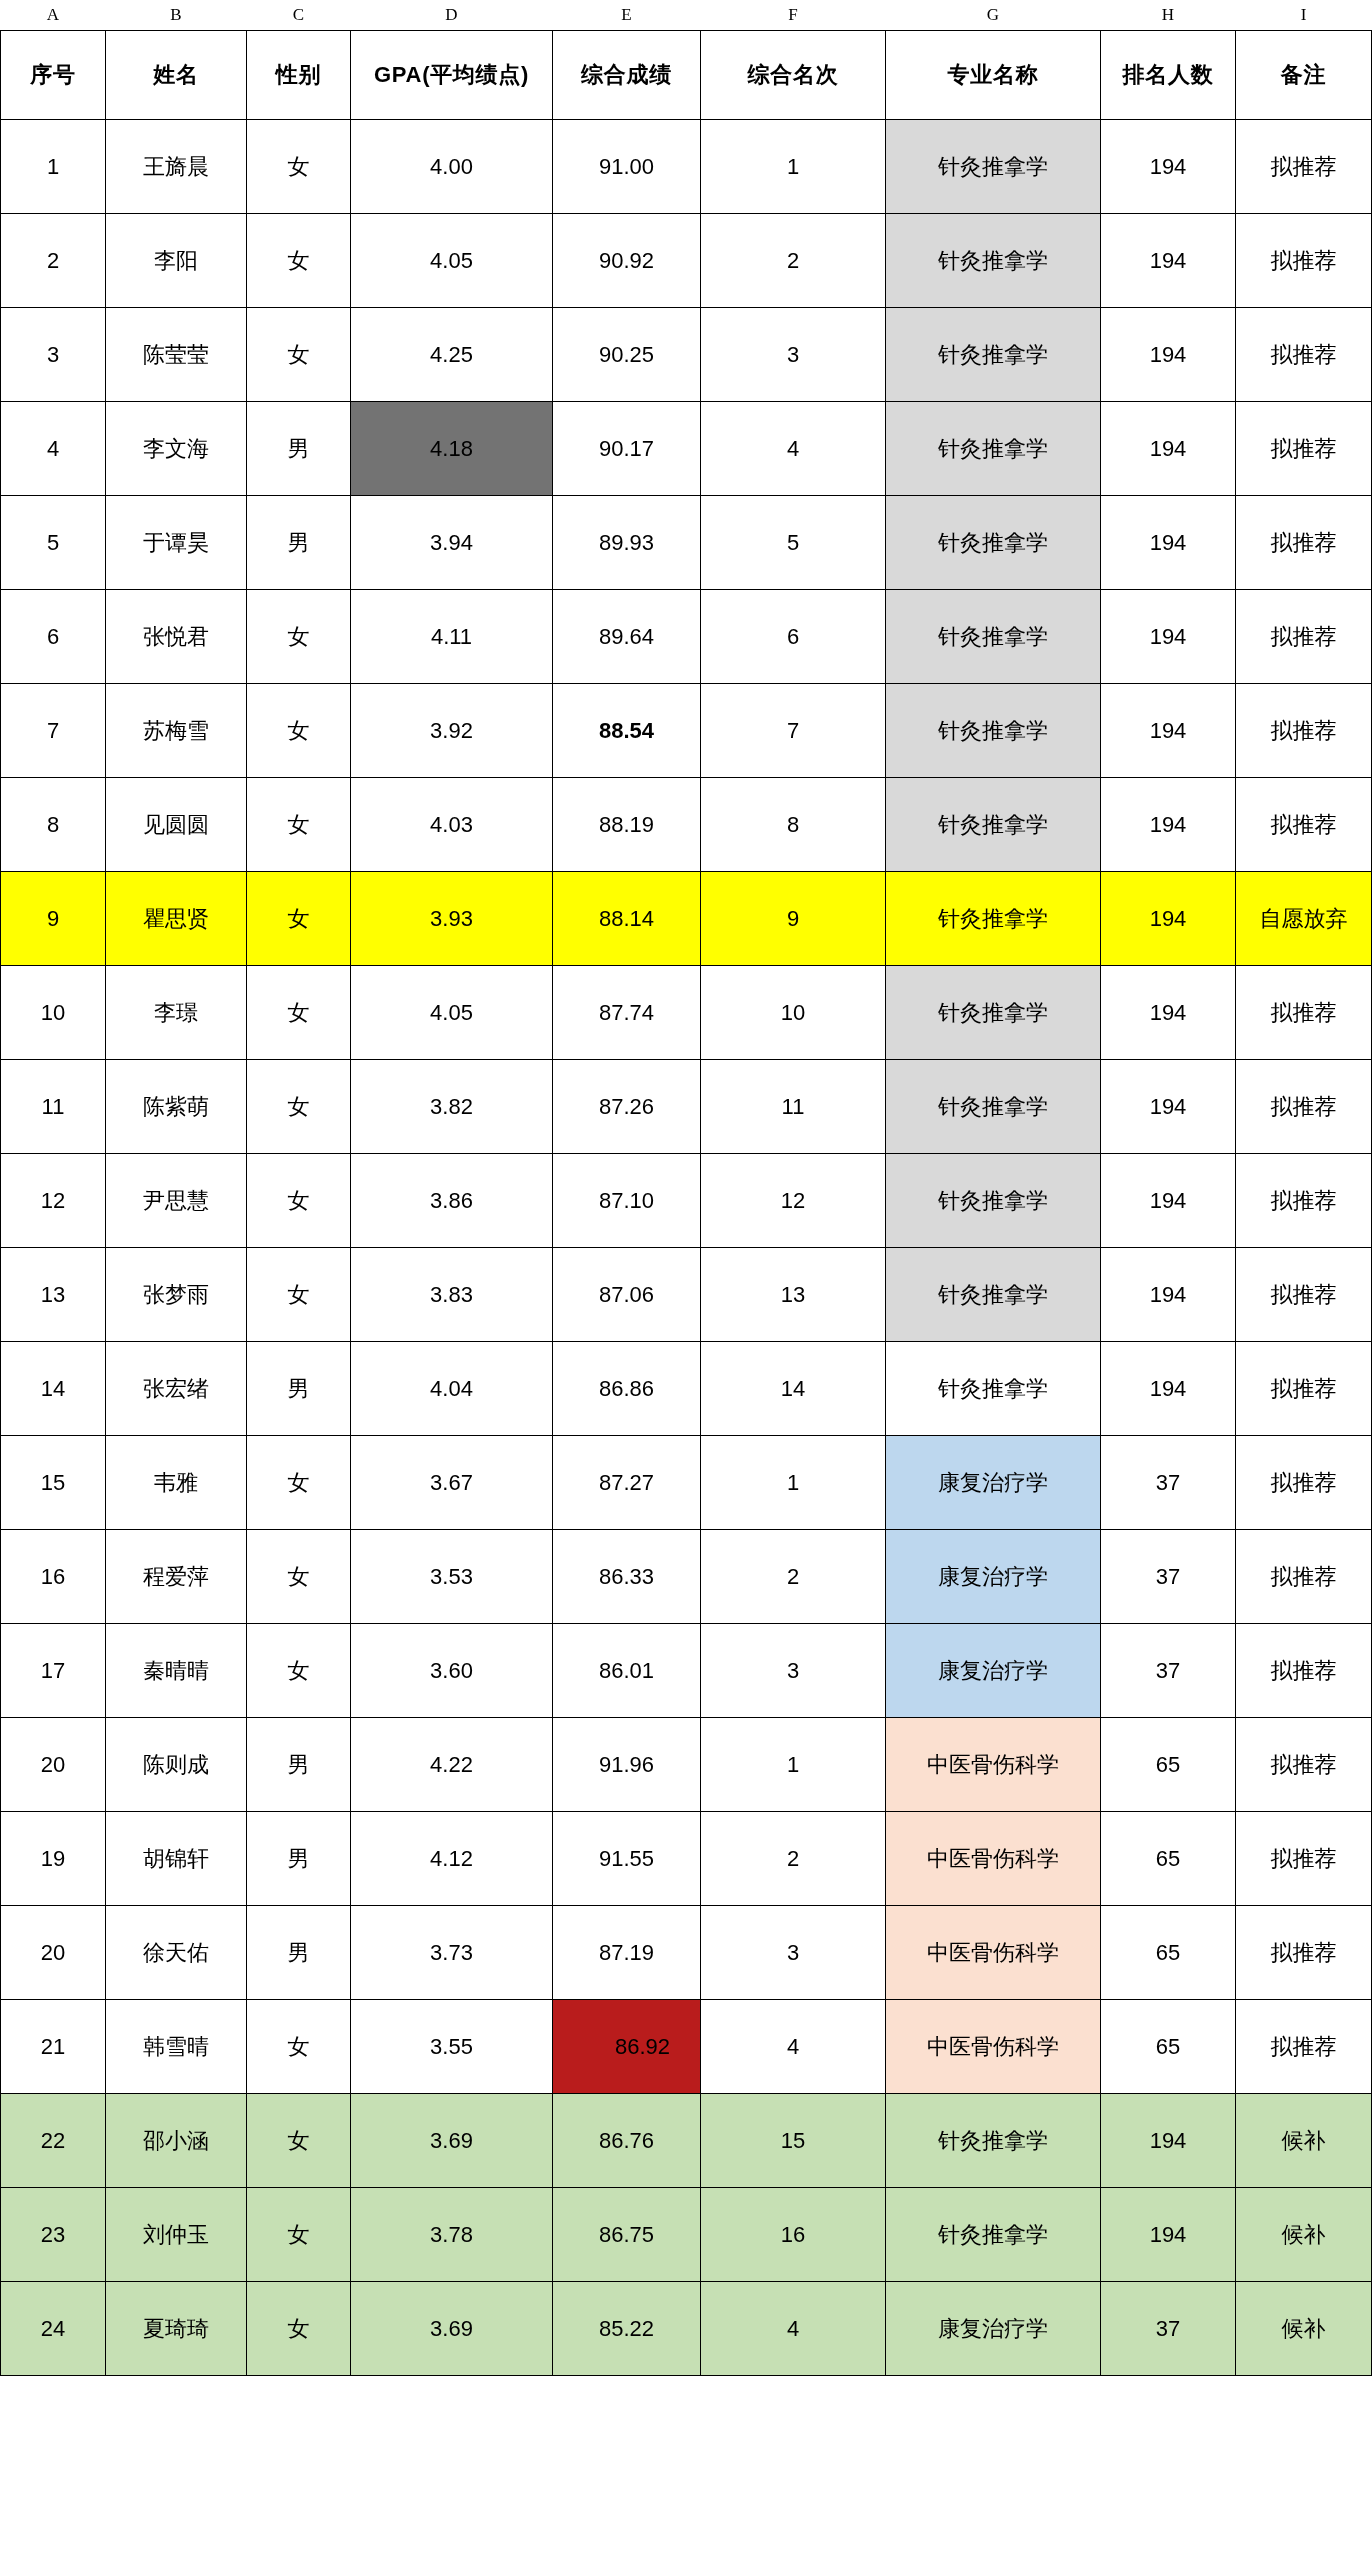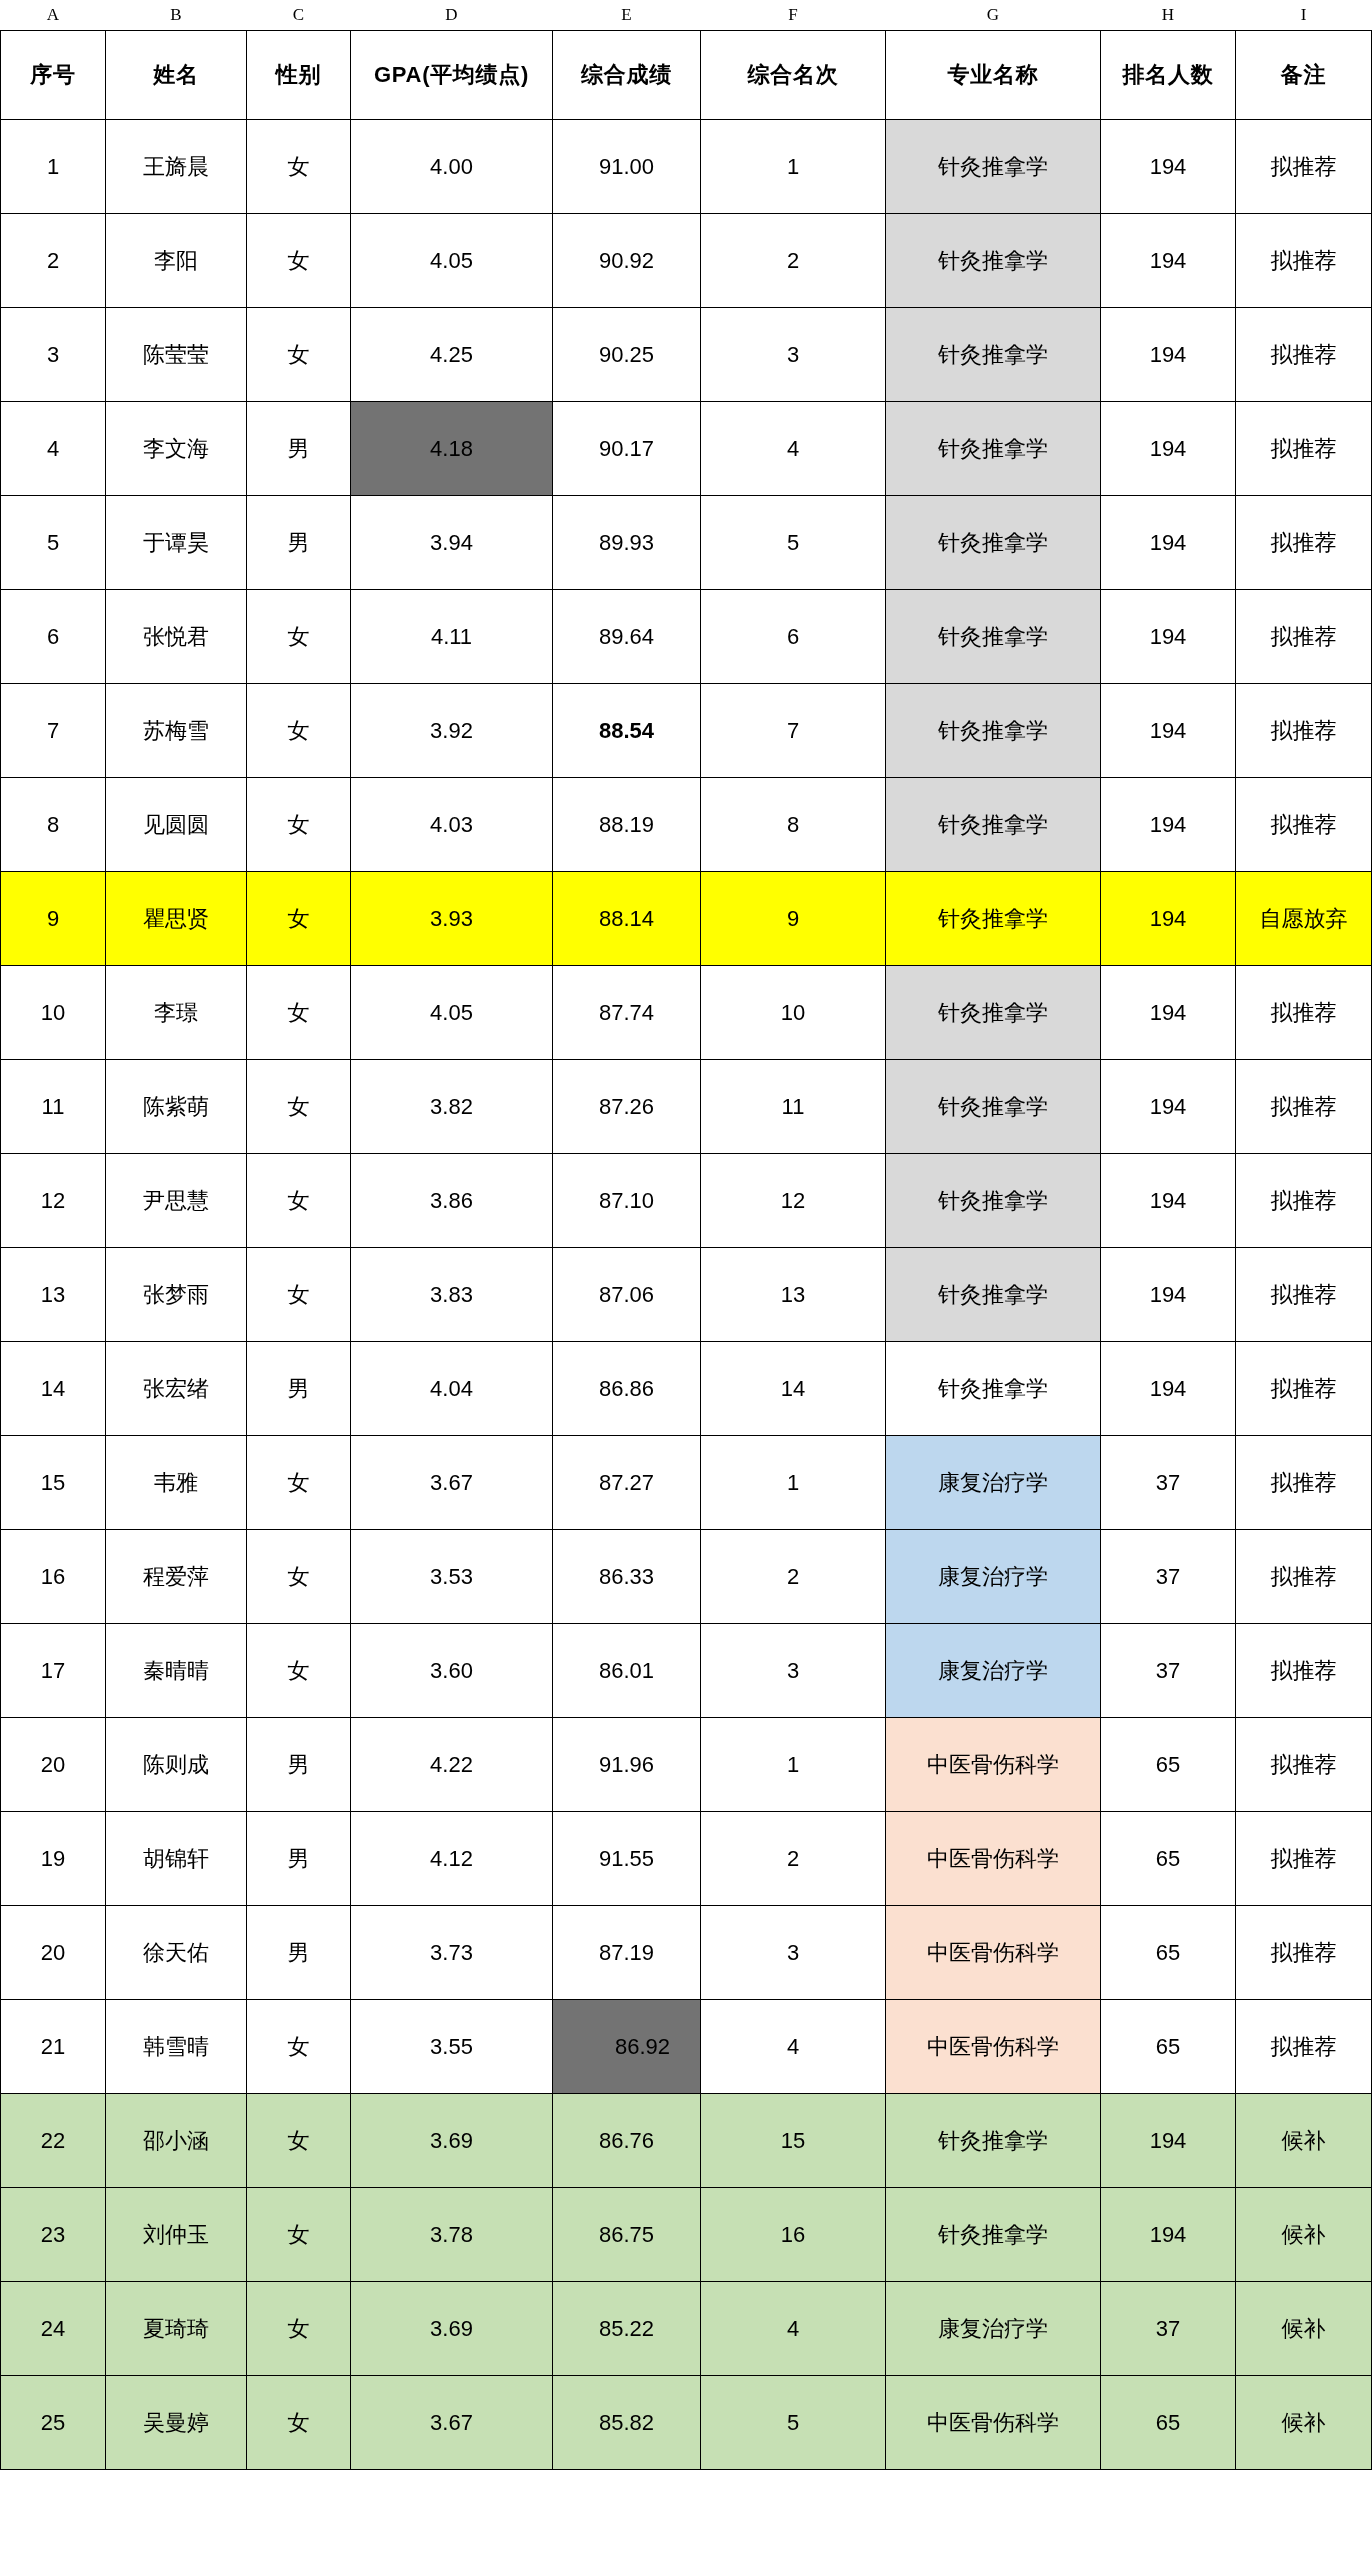--- a/index.html
+++ b/index.html
@@ -330,21 +330,21 @@
         <td class="num" style="background: rgb(255, 255, 255);">3</td>
         <td class="" style="background: rgb(251, 224, 208);">中医骨伤科学</td>
         <td class="num" style="background: rgb(255, 255, 255);">65</td>
         <td class="" style="background: rgb(255, 255, 255);">拟推荐</td>
       </tr>
       <tr class="datarow">
         <td class="idx" style="background: rgb(255, 255, 255);">21</td>
         <td class="" style="background: rgb(255, 255, 255);">韩雪晴</td>
         <td class="" style="background: rgb(255, 255, 255);">女</td>
         <td class="num" style="background: rgb(255, 255, 255);">3.55</td>
-        <td class="num" style="background: #737373; padding-left: 32px;">86.92</td>
+        <td class="num" style="background: #b91c1c; padding-left: 32px;">86.92</td>
         <td class="num" style="background: rgb(255, 255, 255);">4</td>
         <td class="" style="background: rgb(251, 224, 208);">中医骨伤科学</td>
         <td class="num" style="background: rgb(255, 255, 255);">65</td>
         <td class="" style="background: rgb(255, 255, 255);">拟推荐</td>
       </tr>
       <tr class="datarow">
         <td class="idx" style="background: rgb(198, 224, 180);">22</td>
         <td class="" style="background: rgb(198, 224, 180);">邵小涵</td>
         <td class="" style="background: rgb(198, 224, 180);">女</td>
         <td class="num" style="background: rgb(198, 224, 180);">3.69</td>
@@ -369,26 +369,15 @@
         <td class="idx" style="background: rgb(198, 224, 180);">24</td>
         <td class="" style="background: rgb(198, 224, 180);">夏琦琦</td>
         <td class="" style="background: rgb(198, 224, 180);">女</td>
         <td class="num" style="background: rgb(198, 224, 180);">3.69</td>
         <td class="num" style="background: rgb(198, 224, 180);">85.22</td>
         <td class="num" style="background: rgb(198, 224, 180);">4</td>
         <td class="" style="background: rgb(198, 224, 180);">康复治疗学</td>
         <td class="num" style="background: rgb(198, 224, 180);">37</td>
         <td class="" style="background: rgb(198, 224, 180);">候补</td>
       </tr>
-      <tr class="datarow">
-        <td class="idx" style="background: rgb(198, 224, 180);">25</td>
-        <td class="" style="background: rgb(198, 224, 180);">吴曼婷</td>
-        <td class="" style="background: rgb(198, 224, 180);">女</td>
-        <td class="num" style="background: rgb(198, 224, 180);">3.67</td>
-        <td class="num" style="background: rgb(198, 224, 180);">85.82</td>
-        <td class="num" style="background: rgb(198, 224, 180);">5</td>
-        <td class="" style="background: rgb(198, 224, 180);">中医骨伤科学</td>
-        <td class="num" style="background: rgb(198, 224, 180);">65</td>
-        <td class="" style="background: rgb(198, 224, 180);">候补</td>
-      </tr>
     </tbody>
 </table>
 
 
 </body></html>

